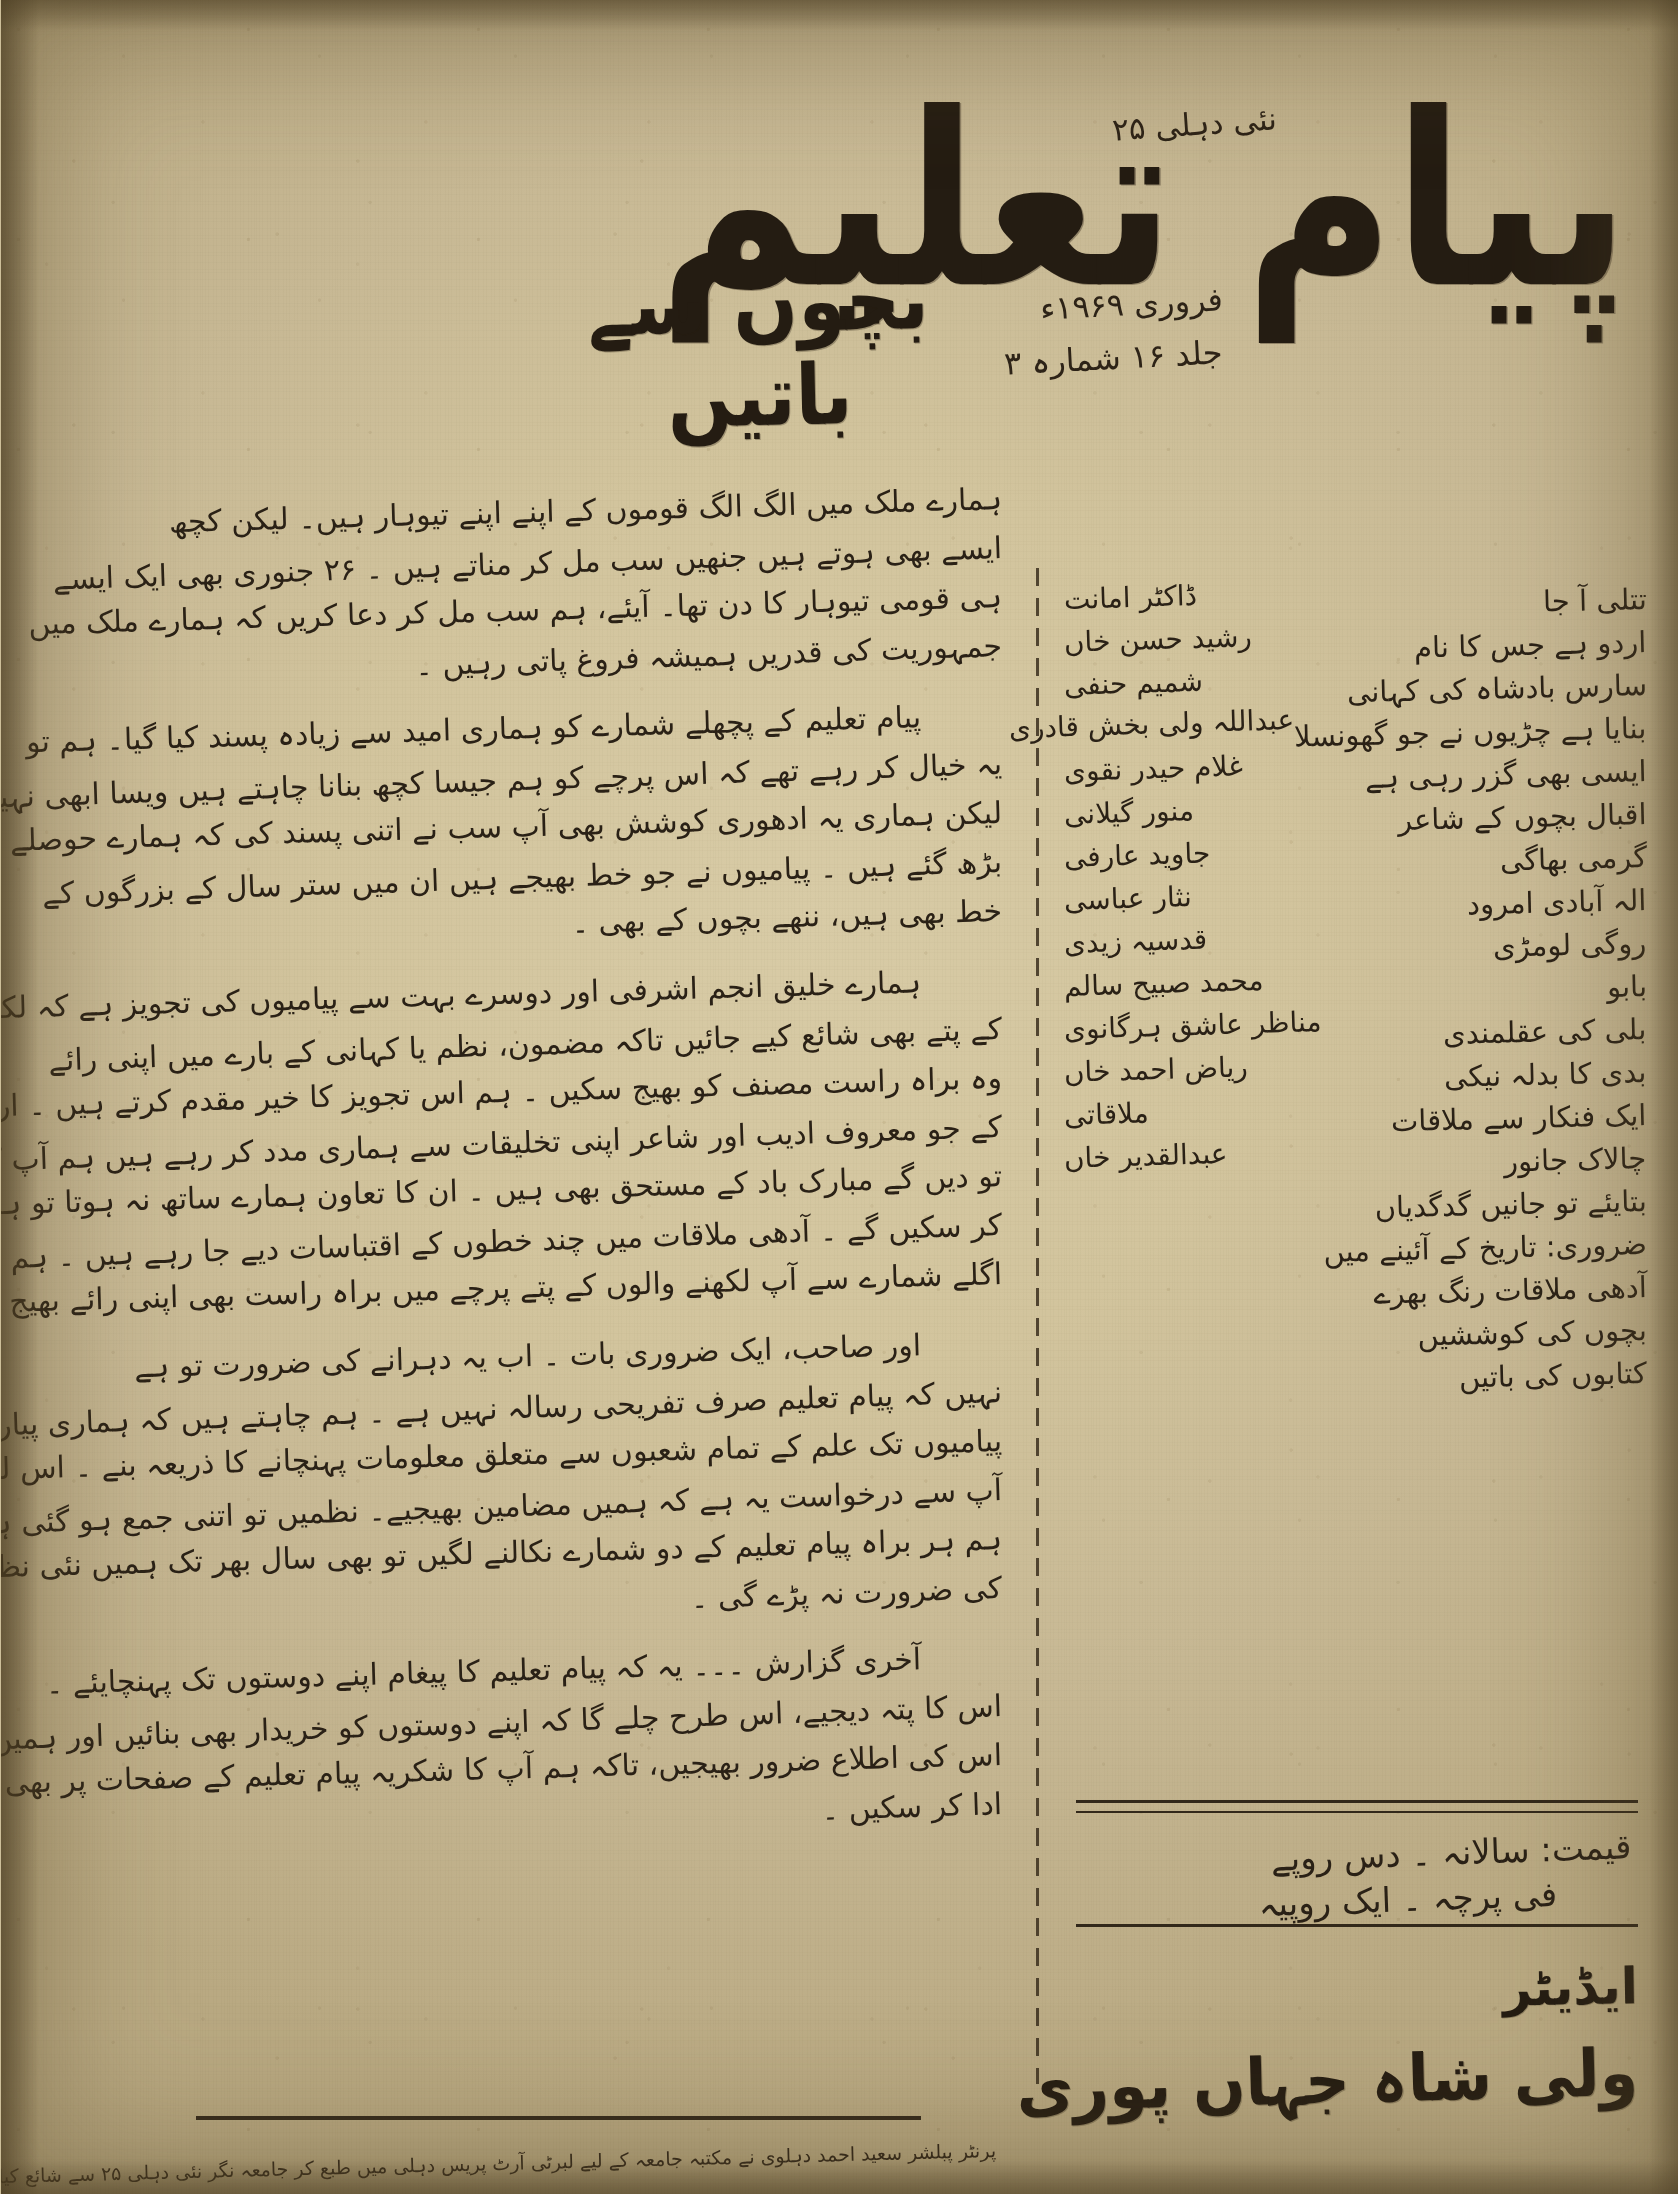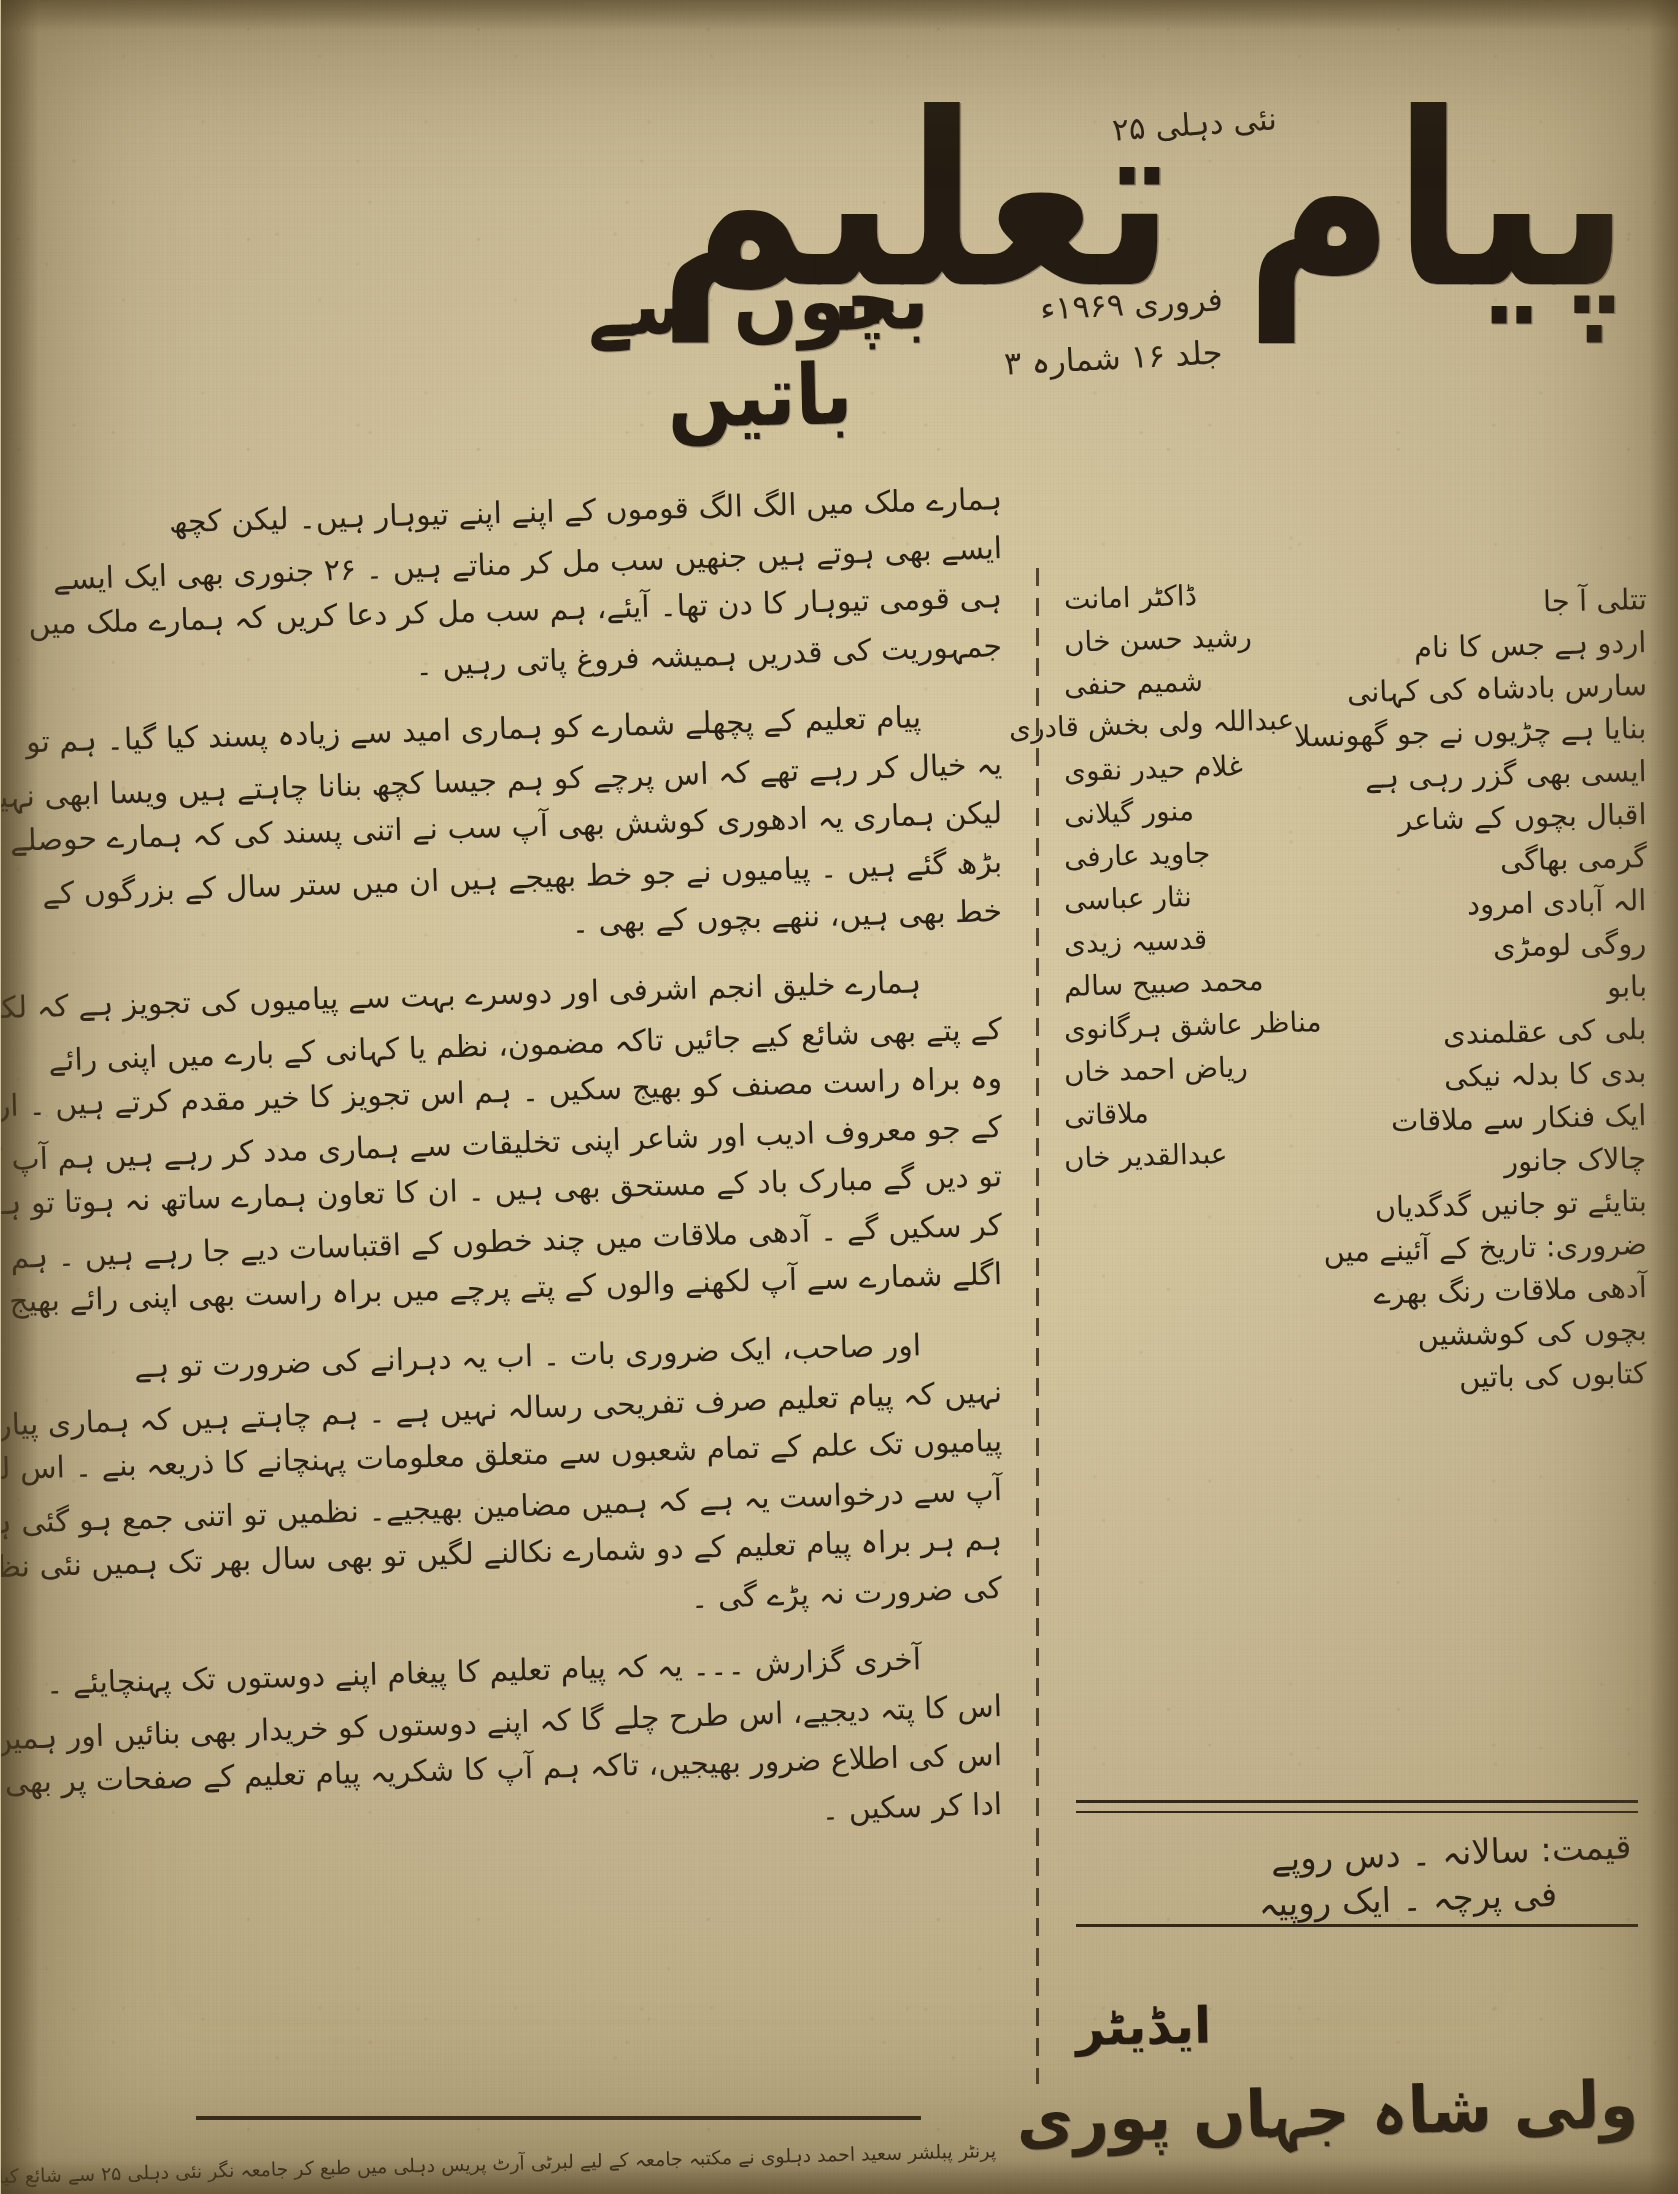--- a/index.html
+++ b/index.html
@@ -143,21 +143,21 @@
   .price-line{
     font-size:34px; color:#2a2116; white-space:nowrap;
     transform:rotate(-2deg); transform-origin:right center;
     padding:2.7px 9.5px 2.7px 0;
   }
   #price-l1{ padding-right:6.8px; }
   #price-l2{ padding-right:81px; }
 
   
   #editor-block{
-    position:absolute; right:41px; top:1962px; width:562px; text-align:left;margin-top:32px;
+    position:absolute; right:41px; top:1962px; width:562px; text-align:right;
   }
   #editor-label{
     font-size:50px; font-weight:bold; color:#241c12;
     transform:rotate(-1deg); margin-bottom:23px;
     text-shadow:0.7px 0.7px 0 rgba(40,30,18,.3);
   }
   #editor-name{
     font-size:62px; font-weight:bold; color:#241c12;
     transform:rotate(-1.5deg) scaleY(1.05);
     text-shadow:1px 1px 0 rgba(40,30,18,.3);

